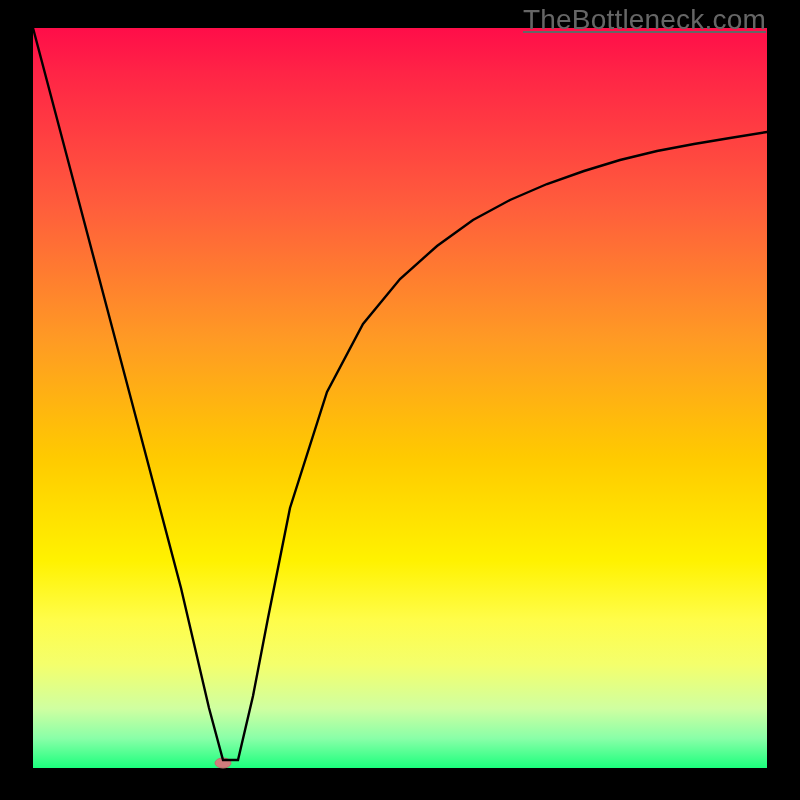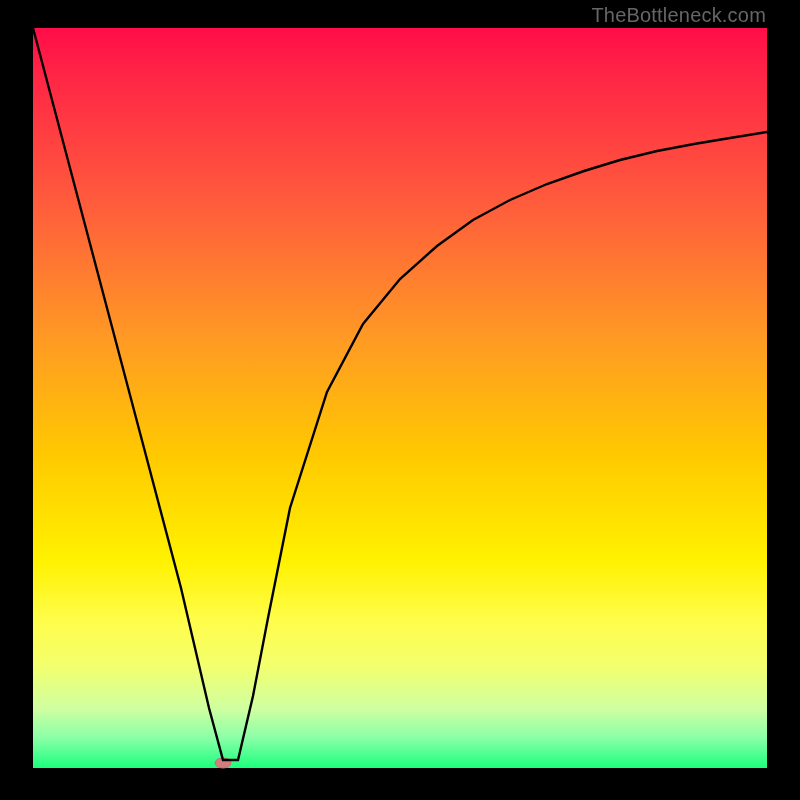--- a/index.html
+++ b/index.html
@@ -47,23 +47,24 @@
     top: 0;
     width: 734px;
     height: 740px;
     overflow: visible;
   }
   .watermark {
     position: absolute;
     top: 4px;
     right: 34px;
     color: #666;
-    font-size: 20px;
+    font-size: 28px;
     letter-spacing: 0.2px;
     font-weight: 400;
+    text-decoration: underline;
   }
 </style>
 </head>
 <body>
 
 <div class="frame">
 
   <div class="plot-area">
     <svg class="curve" viewBox="0 0 734 740" preserveAspectRatio="none">
       <g>

